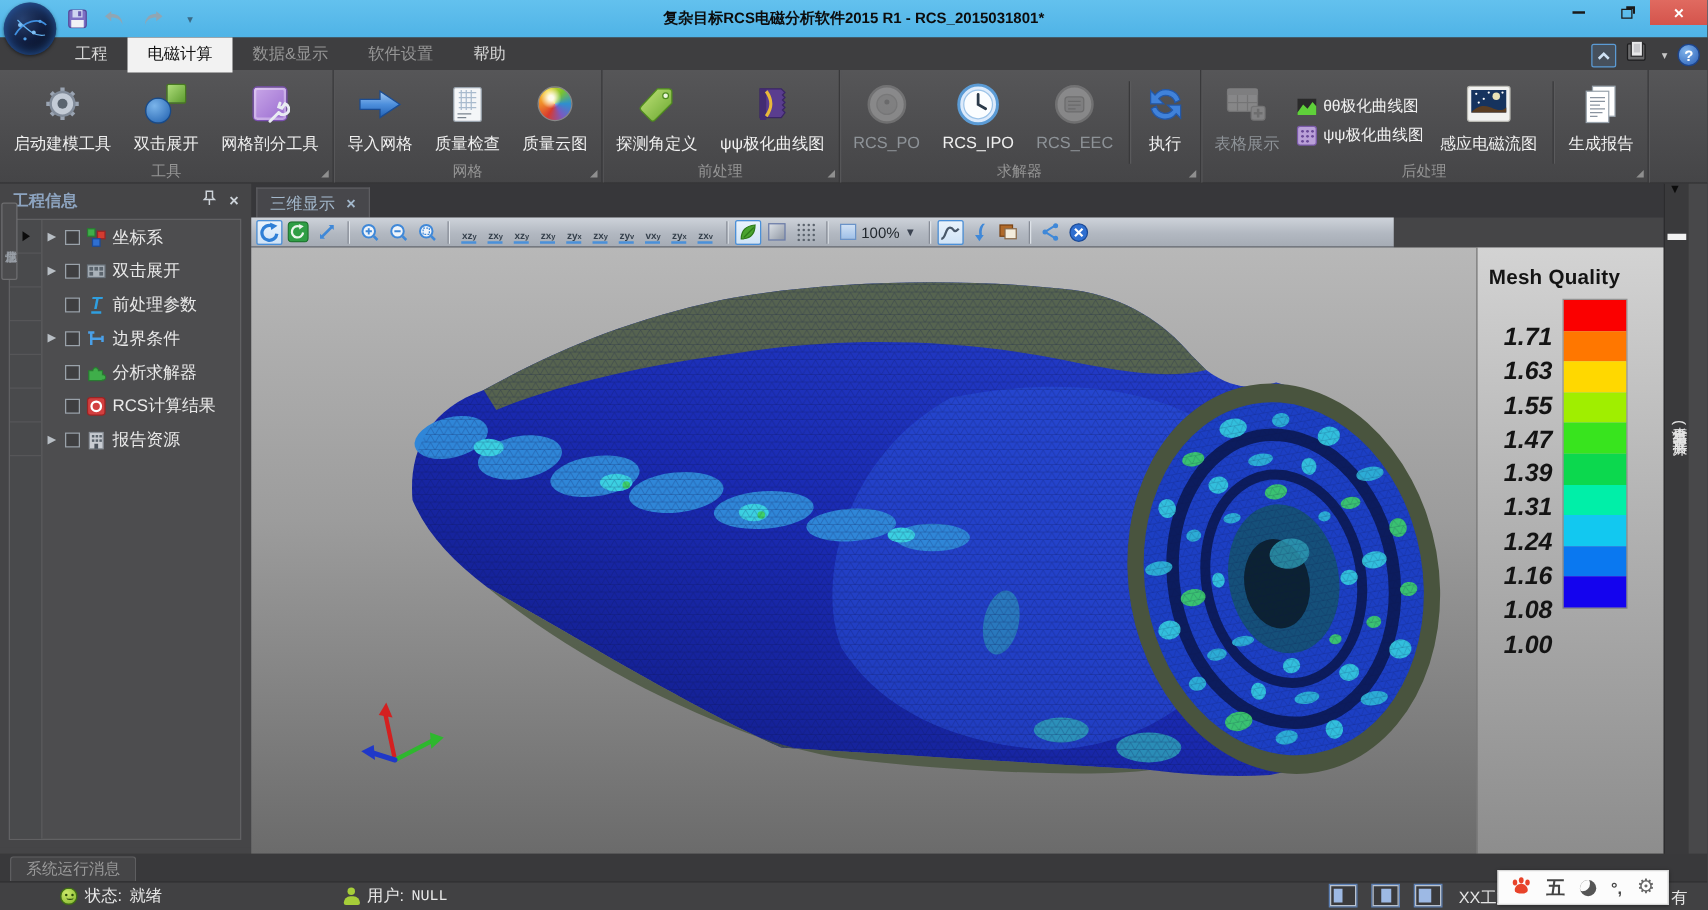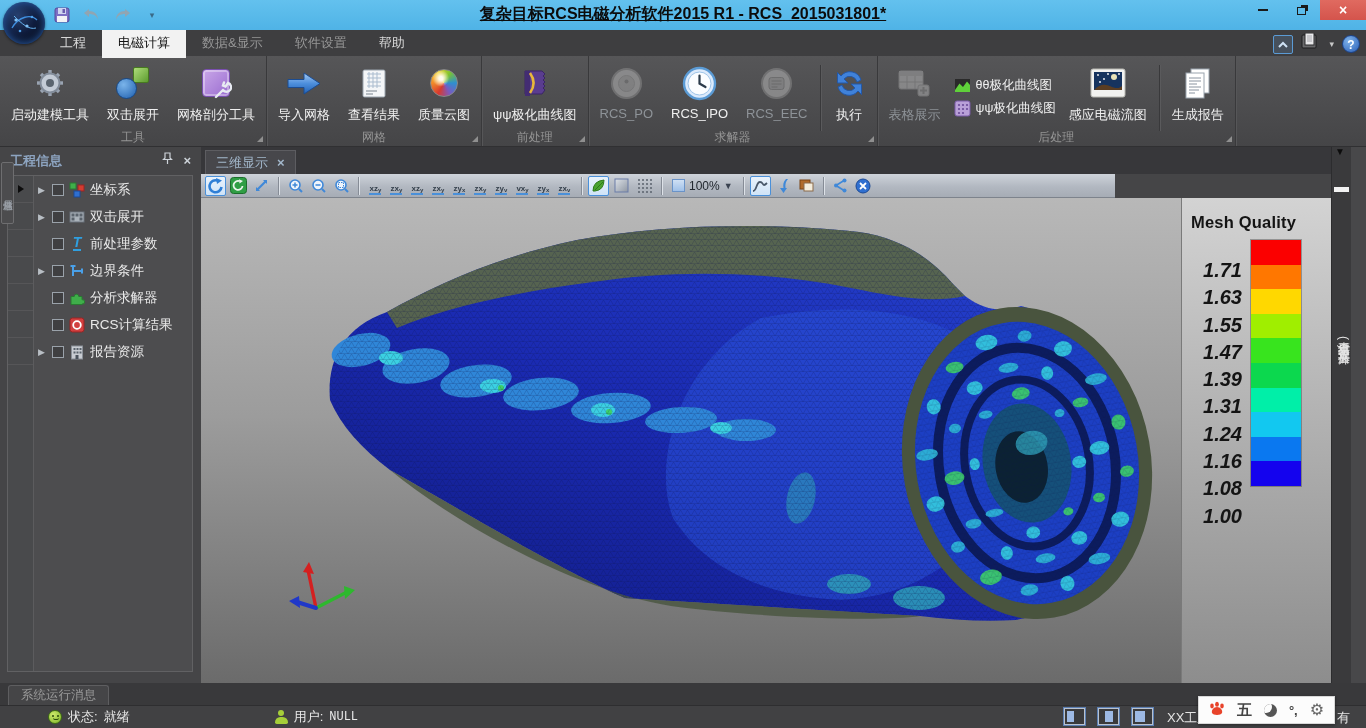--- a/index.html
+++ b/index.html
@@ -10,21 +10,21 @@
   
   #titlebar { position:absolute; left:0; top:0; width:1366px; height:30px;
     background:linear-gradient(#63c1ee,#4fb3e6); }
   #app-logo { position:absolute; left:3px; top:2px; width:42px; height:42px; border-radius:50%;
     background:radial-gradient(circle at 35% 32%, #27406f 0%, #101d3e 45%, #04060e 85%);
     box-shadow:inset 0 0 10px #2e66b8, 0 1px 3px rgba(0,0,0,.5); z-index:30; }
   #app-logo svg { position:absolute; left:4px; top:4px; }
   #qat { position:absolute; left:52px; top:4px; height:22px; display:flex; align-items:center; gap:10px; }
   .qat-btn { width:20px; height:20px; display:flex; align-items:center; justify-content:center; }
   #title-text { position:absolute; left:0; right:0; top:0; height:30px; text-align:center;
-    line-height:28px; color:#0c0c0c; font-weight:600; font-size:16px;text-decoration:underline; }
+    line-height:28px; color:#0c0c0c; font-weight:600; font-size:12px; }
   #win-controls { position:absolute; right:0; top:0; height:20px; display:flex; z-index:5; }
   .win-btn { width:38px; height:20px; display:flex; align-items:center; justify-content:center; color:#222; }
   .win-btn.minimize span { display:block; width:10px; height:2px; background:#1a1a1a; }
   .win-btn.restore span { display:block; width:9px; height:8px; border:1.5px solid #1a1a1a; box-shadow:3px -3px 0 -1px #1a1a1a; margin-top:2px;}
   .win-btn.close { width:46px; background:linear-gradient(#e06a60,#d4544c); color:#fff; font-size:14px; font-weight:bold; }
 
   
   #menubar { position:absolute; left:0; top:30px; width:1366px; height:26px; background:#3e3e40; }
   #menu-tabs { position:absolute; left:44px; top:0; display:flex; height:26px; }
   .menu-tab { padding:0 16px; line-height:26px; color:#d8d8d8; font-size:13px; }
@@ -304,33 +304,48 @@
             <span class="ric">
               <svg width="28" height="31" viewBox="0 0 28 31">
                 <rect x="3" y="2" width="22" height="27" rx="1.5" fill="#f4f6f8" stroke="#9aa4ae"></rect>
                 <g stroke="#a9bbce" fill="none">
                   <path d="M7 6 H21 M7 10 H21 M7 14 H21 M7 18 H21"></path>
                   <path d="M9 4 V20 M13 4 V20 M17 4 V20"></path>
                 </g>
                 <path d="M6 23 h11 M6 26 h7" stroke="#7a848e"></path>
               </svg>
             </span>
-            <span class="rlbl">查看结果</span>
+            <span class="rlbl">质量检查</span>
           </div>
           <div class="rbtn">
             <span class="ric">
               <span class="rsphere"></span>
             </span>
             <span class="rlbl">质量云图</span>
           </div>
         </div>
         <div class="rfoot"><span class="rfoot-lbl">网格</span><span class="rcorner"></span></div>
       </div>
       <div class="rgroup">
         <div class="rbody">
+          <div class="rbtn">
+            <span class="ric">
+              <svg width="31" height="31" viewBox="0 0 31 31">
+                <defs>
+                  <linearGradient id="lgTag" x1="0" y1="0" x2="1" y2="1">
+                    <stop offset="0" stop-color="#c2e47a"></stop>
+                    <stop offset="1" stop-color="#68a62f"></stop>
+                  </linearGradient>
+                </defs>
+                <path d="M16 3 h9 a2.5 2.5 0 0 1 2.5 2.5 v9 L14 28 a2.5 2.5 0 0 1-3.5 0 l-7.5-7.5 a2.5 2.5 0 0 1 0-3.5 z" fill="url(#lgTag)" stroke="#4e8a1e"></path>
+                <circle cx="22.5" cy="8.5" r="2.3" fill="#eef6e0" stroke="#4e8a1e"></circle>
+              </svg>
+            </span>
+            <span class="rlbl">探测角定义</span>
+          </div>
           <div class="rbtn">
             <span class="ric">
               <svg width="31" height="31" viewBox="0 0 31 31">
                 <path d="M6 3 h17 l3 3 -2 2 2 2 -2 2 2 2 -2 2 2 2 -2 2 2 2 -3 4 H6 z" fill="#5a3d8f" stroke="#3a2566"></path>
                 <rect x="6" y="3" width="5" height="25" fill="#432c72"></rect>
                 <path d="M11 5 c5 7 5 13 0 20" stroke="#e8b83a" stroke-width="2.6" fill="none"></path>
               </svg>
             </span>
             <span class="rlbl">ψψ极化曲线图</span>
           </div>

